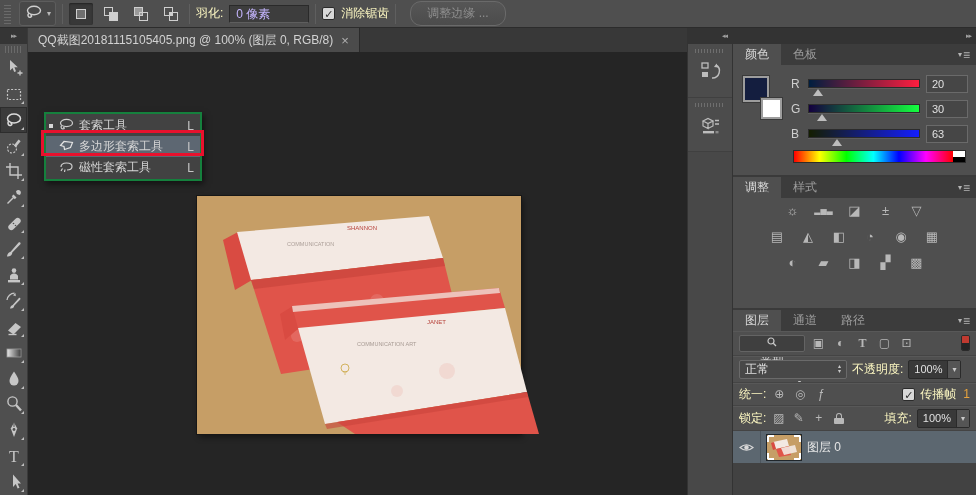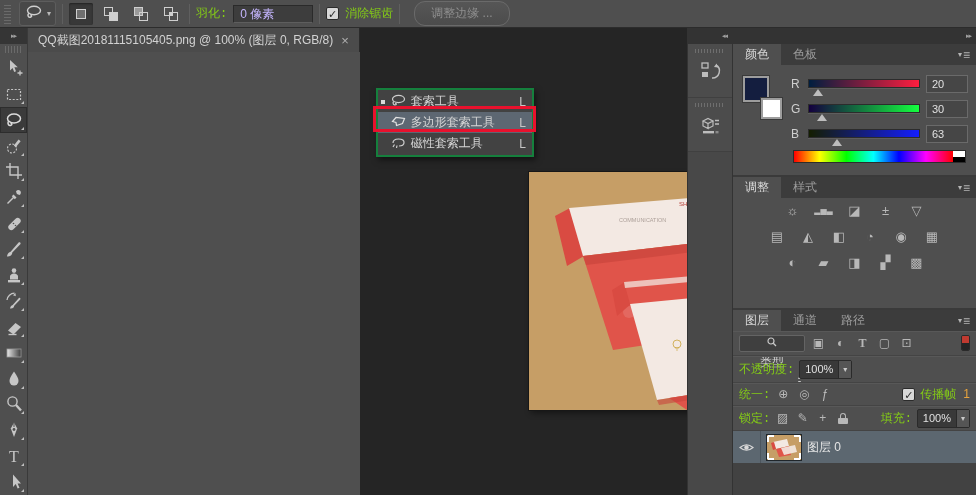--- a/index.html
+++ b/index.html
@@ -15,39 +15,39 @@
   .sep{width:1px;height:20px;background:#3c3c3c;border-right:1px solid #5f5f5f;}
   .mode{width:24px;height:22px;display:flex;align-items:center;justify-content:center;position:relative;border-radius:2px;}
   .mode.active{background:#383838;box-shadow:inset 0 1px 2px #222;}
   .sq{position:absolute;border:1px solid #cfcfcf;}
   .m1 .sq{position:static;width:10px;height:10px;background:rgba(255,255,255,.28);}
   .m2 .b,.m3 .b,.m4 .b{width:9px;height:9px;left:5px;top:4px;}
   .m2 .f,.m3 .f,.m4 .f{width:9px;height:9px;left:10px;top:9px;}
   .m2 .f{background:#cfcfcf;}
   .m3 .b{background:#9a9a9a;}
   .m4 .x{left:10px;top:9px;width:4px;height:4px;background:#cfcfcf;border:none;}
-  .lbl{color:#84cc16;font-family:Liberation Mono, monospace;}
+  .lbl{color:#fef9c3;}
   .feather-in{width:80px;height:18px;background:#3d3d3d;border:1px solid #2a2a2a;border-bottom-color:#5e5e5e;
               color:#c4b5fd;padding:2px 6px;line-height:13px;}
   .cb{width:13px;height:13px;background:#d8d8d8;border:1px solid #2b2b2b;border-radius:2px;color:#2b2b2b;
       font-size:11px;line-height:12px;text-align:center;font-weight:bold;}
   .refine-btn{margin-left:8px;padding:3px 16px;border:1px solid #6a6a6a;border-radius:11px;color:#8f8f8f;
       background:linear-gradient(#565656,#4c4c4c);}
   
   .ws{display:flex;height:467px;}
   
   .tbar{width:28px;background:#4f4f4f;border-right:1px solid #3a3a3a;display:flex;flex-direction:column;}
   .tbar-head{height:16px;background:#353535;color:#9e9e9e;font-size:7px;text-align:center;line-height:16px;letter-spacing:-1px;}
   .tbar-grip{height:7px;background:repeating-linear-gradient(90deg,#6a6a6a 0 1px,transparent 1px 3px);margin:2px 5px;}
   .tool{height:26px;display:flex;align-items:center;justify-content:center;position:relative;}
   .tool.sel{background:#3b3b3b;box-shadow:inset 0 0 0 1px #2d2d2d;}
   .tool .fly{position:absolute;right:3px;bottom:3px;width:0;height:0;border-left:3px solid transparent;border-bottom:3px solid #c0c0c0;}
   .tool svg{display:block;}
   
-  .cv{flex:1;display:flex;flex-direction:row;min-width:0;}
+  .cv{flex:1;display:flex;flex-direction:column;min-width:0;}
   .tabbar{height:24px;background:#383838;display:flex;align-items:stretch;}
   .dtab{background:#4b4b4b;border-right:1px solid #2a2a2a;display:flex;align-items:center;gap:8px;padding:0 10px;color:#d2d2d2;}
   .dtab .x{color:#b0b0b0;font-size:13px;}
   .pboard{flex:1;position:relative;background:#252525;overflow:hidden;}
   .cimg{position:absolute;left:169px;top:144px;width:324px;height:238px;box-shadow:0 0 0 1px #171717,2px 3px 6px rgba(0,0,0,.45);}
   
   .menu{position:absolute;left:16px;top:60px;width:158px;background:#424242;border:2px solid #15803d;
         box-shadow:2px 3px 6px rgba(0,0,0,.5);padding:1px 0;}
   .mrow{height:21px;display:flex;align-items:center;gap:4px;padding:0 6px 0 3px;}
   .mrow.sel{background:#5d6772;}
@@ -506,20 +506,27 @@
           <span class="fic t">T</span>
           <span class="fic">▢</span>
           <span class="fic">⊡</span>
           <span class="ftoggle">
               <span class="r"></span>
               <span class="k"></span>
             </span>
         </div>
 
         <div class="lrow brow">
+          <div class="selbox">
+            <span>正常</span>
+            <span class="updn">
+                <span>▴</span>
+                <span>▾</span>
+              </span>
+          </div>
           <span class="lbl">不透明度:</span>
           <div class="vbox">
             <span class="v">100%</span>
             <span class="dd">▾</span>
           </div>
         </div>
 
         <div class="lrow urow">
           <span class="lbl">统一:</span>
           <span class="uic">⊕</span>

